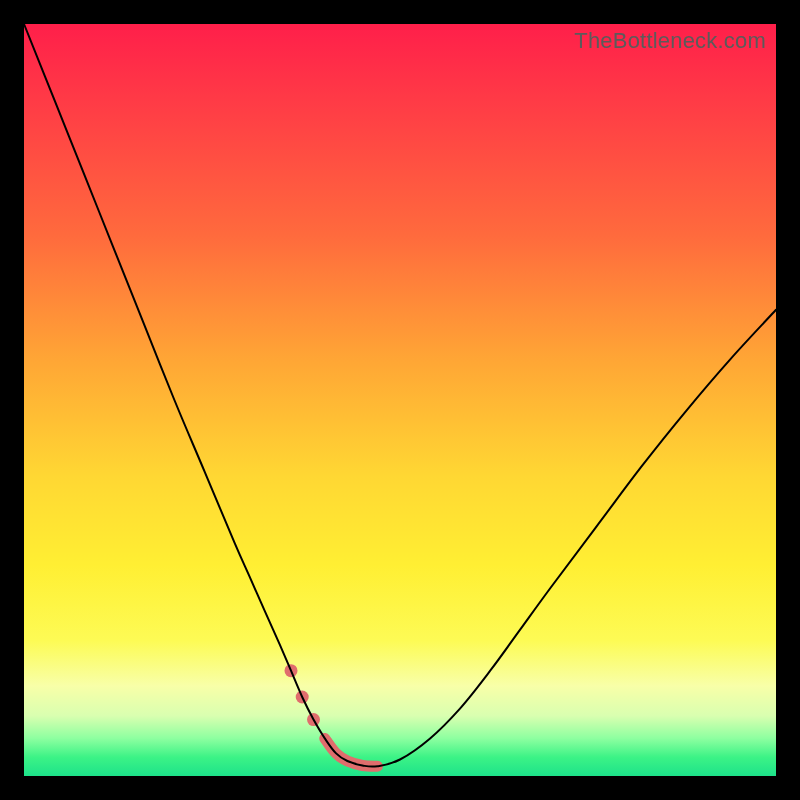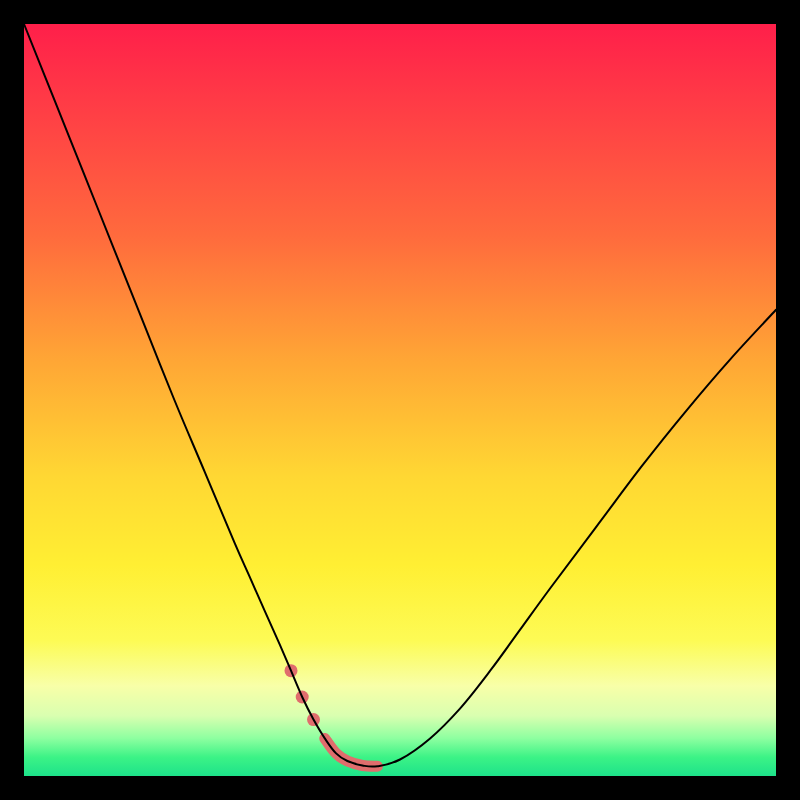--- a/index.html
+++ b/index.html
@@ -76,20 +76,21 @@
   .bump-dot {
     fill: #e06d6d;
   }
 </style>
 </head>
 <body>
 
 <div class="stage">
   <div class="plot">
 
+    <div class="watermark">TheBottleneck.com</div>
 
     <svg class="curve" viewBox="0 0 752 752" preserveAspectRatio="none">
 
       <g>
         <circle id="bump-dot-0" class="bump-dot" r="6.5" cx="267.0" cy="646.7"></circle>
         <circle id="bump-dot-1" class="bump-dot" r="6.5" cx="278.2" cy="673.0"></circle>
         <circle id="bump-dot-2" class="bump-dot" r="6.5" cx="289.5" cy="695.6"></circle>
         <path id="bumps-path" class="bumps-path" d="M 300.8 714.4 C 302.8 717.1, 308.0 725.4, 312.1 729.4 C 316.1 733.5, 318.6 734.8, 323.4 737.0 C 328.1 739.1, 333.0 740.5, 338.4 741.5 C 343.8 742.4, 350.7 742.1, 353.4 742.2"></path>
       </g>
 

